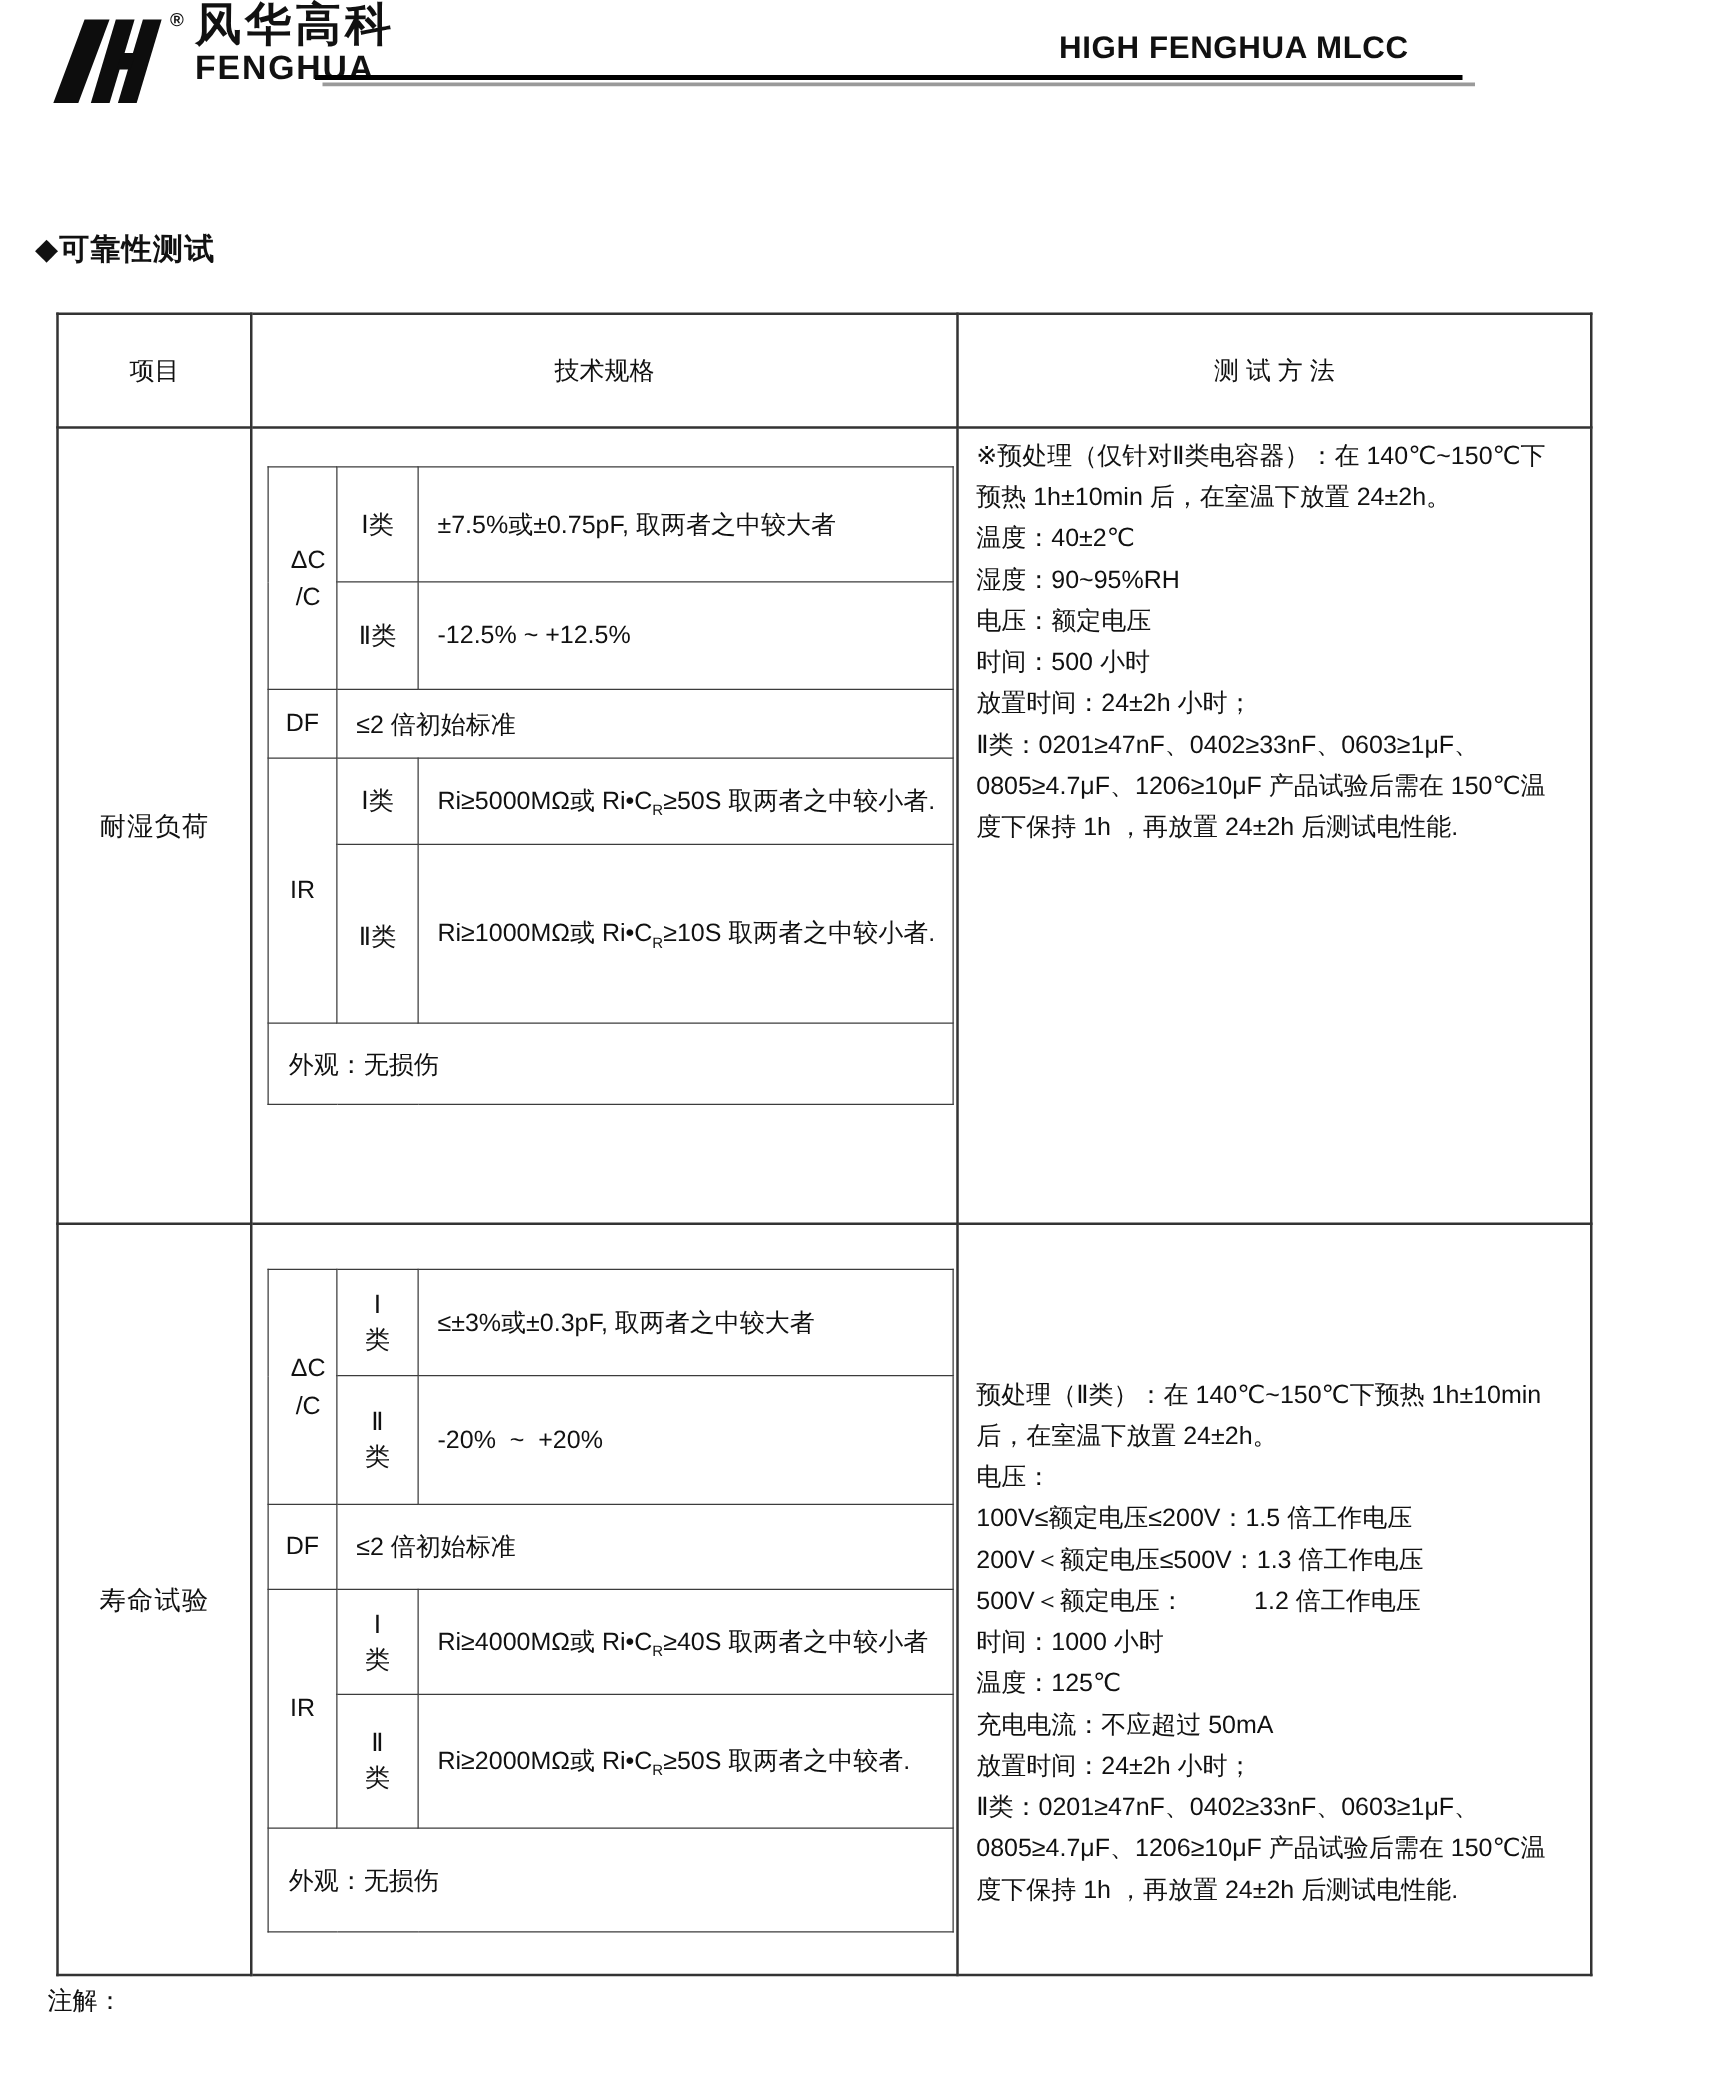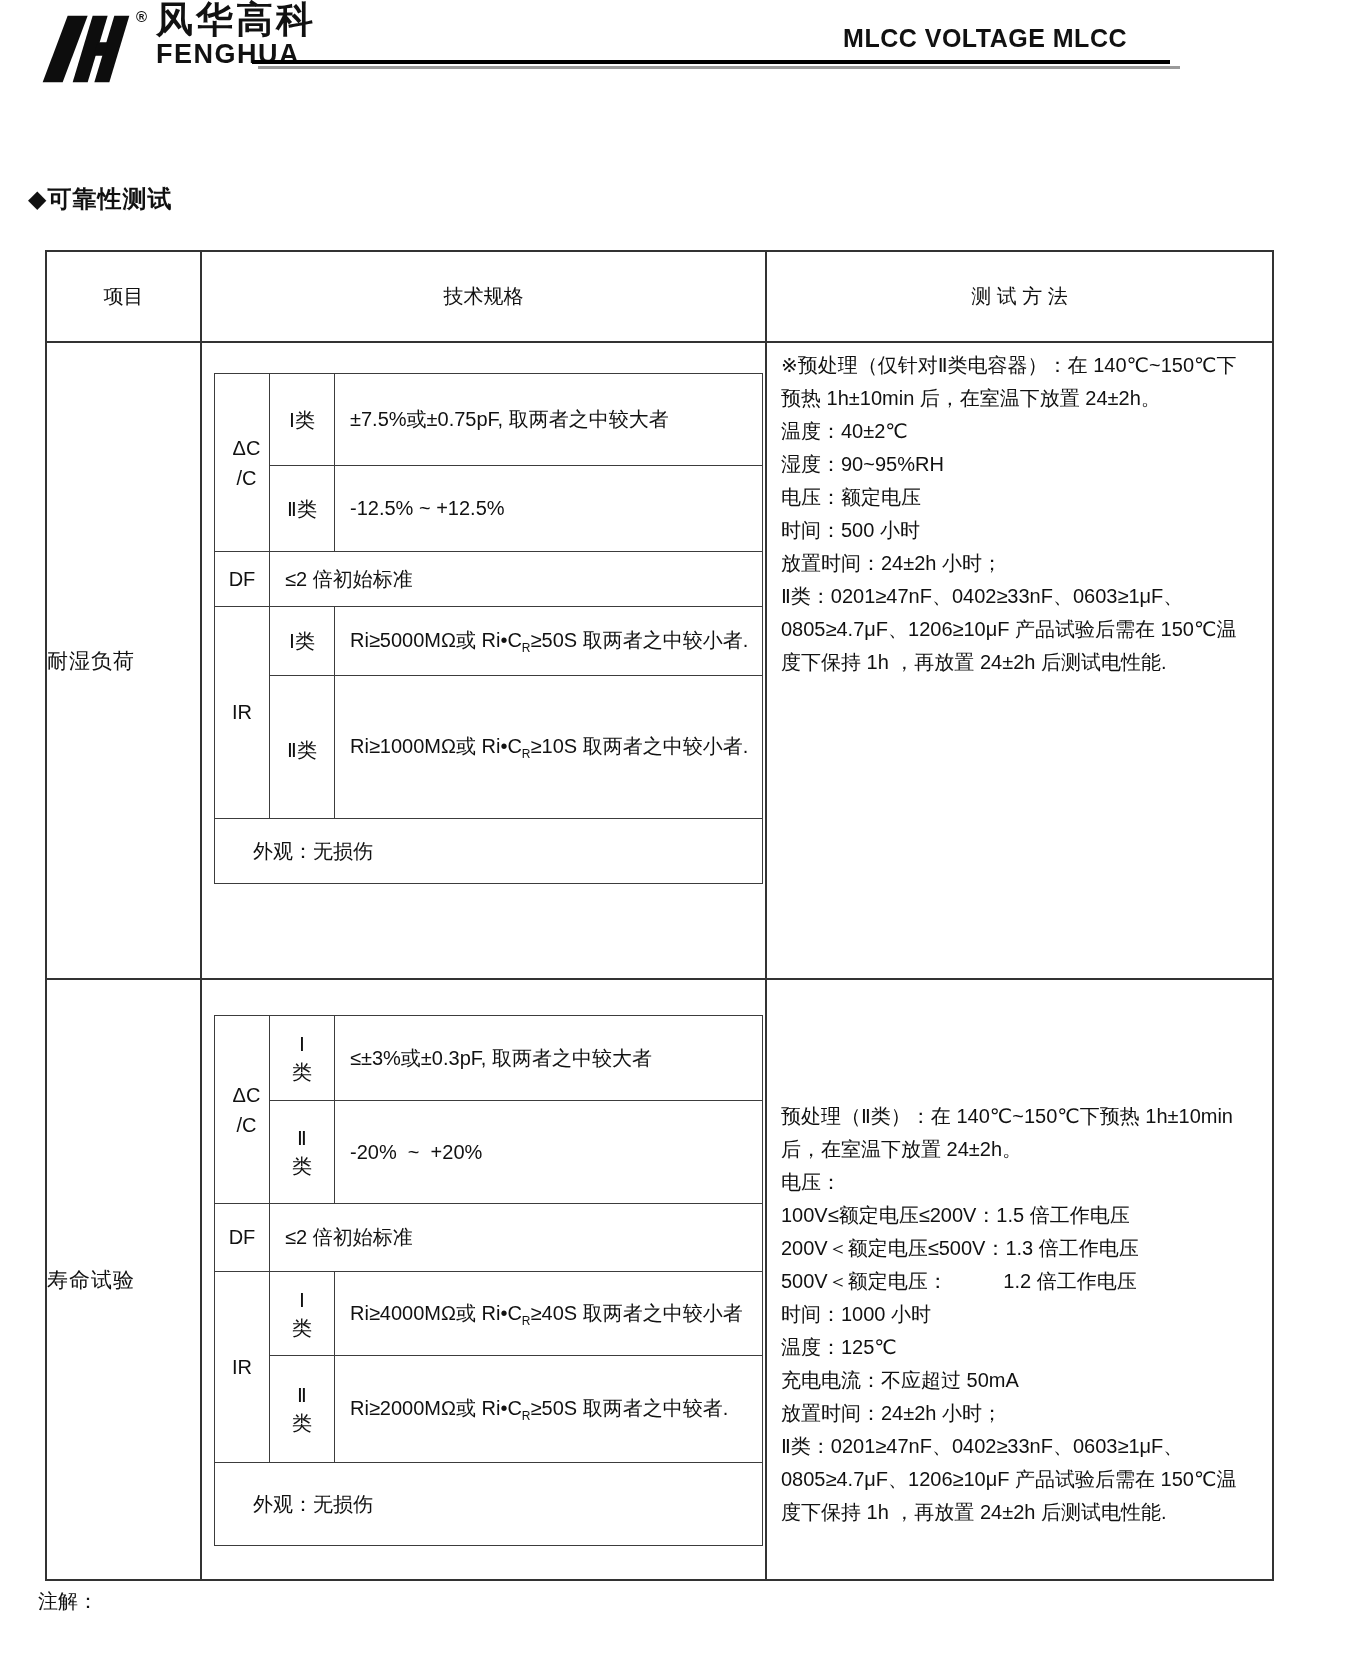--- a/index.html
+++ b/index.html
@@ -17,36 +17,36 @@
   .rule-black { position: absolute; left: 252px; top: 60px; width: 918px; height: 4px; background: #000; }
   .rule-gray  { position: absolute; left: 258px; top: 66px; width: 922px; height: 3px; background: #9a9a9a; }
 
   
   .section-title { position: absolute; left: 28px; top: 183px; font-size: 24px; font-weight: bold; letter-spacing: 1px; }
 
   
   table.main { position: absolute; left: 45px; top: 250px; border-collapse: collapse; table-layout: fixed; background: #fff; }
   table.main > tbody > tr > td { border: 2px solid #333; }
   .head-cell { text-align: center; vertical-align: middle; font-size: 20px; }
-  .item-cell { text-align: left; vertical-align: middle; font-size: 21px; letter-spacing: 1px; border-radius: 24px; }
+  .item-cell { text-align: center; vertical-align: middle; font-size: 21px; letter-spacing: 1px; border-radius: 24px; }
   .spec-cell { vertical-align: top; padding: 30px 0 0 12px; }
   .spec-cell.s2 { padding-top: 35px; }
   .method-cell { vertical-align: top; padding: 6px 24px 0 14px; font-size: 20px; }
   .method-cell.m2 { padding-top: 120px; }
   .method-line { line-height: 33px; white-space: pre-wrap; }
 
   
   table.inner { border-collapse: collapse; }
   table.inner td { border: 1.5px solid #3c3c3c; font-size: 20px; vertical-align: middle; }
   .dc-cell  { text-align: left; padding-left: 9px; white-space: pre-line; font-size: 19px; line-height: 1.5; }
   .ab-cell  { text-align: center; font-size: 20px; }
   .cls-cell { text-align: center; white-space: pre-line; line-height: 1.4; }
   .cls-top  { vertical-align: top; padding-top: 6px; }
   .val-cell { text-align: left; padding-left: 15px; white-space: pre-wrap; }
-  .appearance-cell { text-align: left; padding-left: 38px; margin-left: 22px; }
+  .appearance-cell { text-align: left; padding-left: 16px; margin-left: 22px; }
   sub { font-size: 12px; }
 
   
   .note { position: absolute; left: 38px; top: 1582px; width: 1315px; font-size: 20px; line-height: 39px; display: flex; }
   .note-label { white-space: nowrap; }
   .note-line1 { white-space: nowrap; }
   .note sup { font-size: 12px; }
 </style>
 </head>
 <body>
@@ -57,21 +57,21 @@
     <path d="M30,2 L54,2 L24,82 L0,82 Z" fill="#0d0d0d"></path>
     <path d="M60,2 L78,2 L54,82 L36,82 Z" fill="#0d0d0d"></path>
     <path d="M86,2 L104,2 L80,82 L62,82 Z" fill="#0d0d0d"></path>
     <path d="M66,34 L79,34 L74,50 L61,50 Z" fill="#0d0d0d"></path>
   </svg>
   <div class="reg-mark">®</div>
   <div class="logo-text">
     <div class="logo-cn">风华高科</div>
     <div class="logo-en">FENGHUA</div>
   </div>
-  <div class="doc-title">MLCC VOLTAGE MLCC</div>
+  <div class="doc-title">HIGH FENGHUA MLCC</div>
   <div class="rule-black"></div>
   <div class="rule-gray"></div>
 
   <div class="section-title">◆可靠性测试</div>
 
   <table class="main">
     <colgroup>
         <col style="width:155px">
         <col style="width:565px">
         <col style="width:507px">

